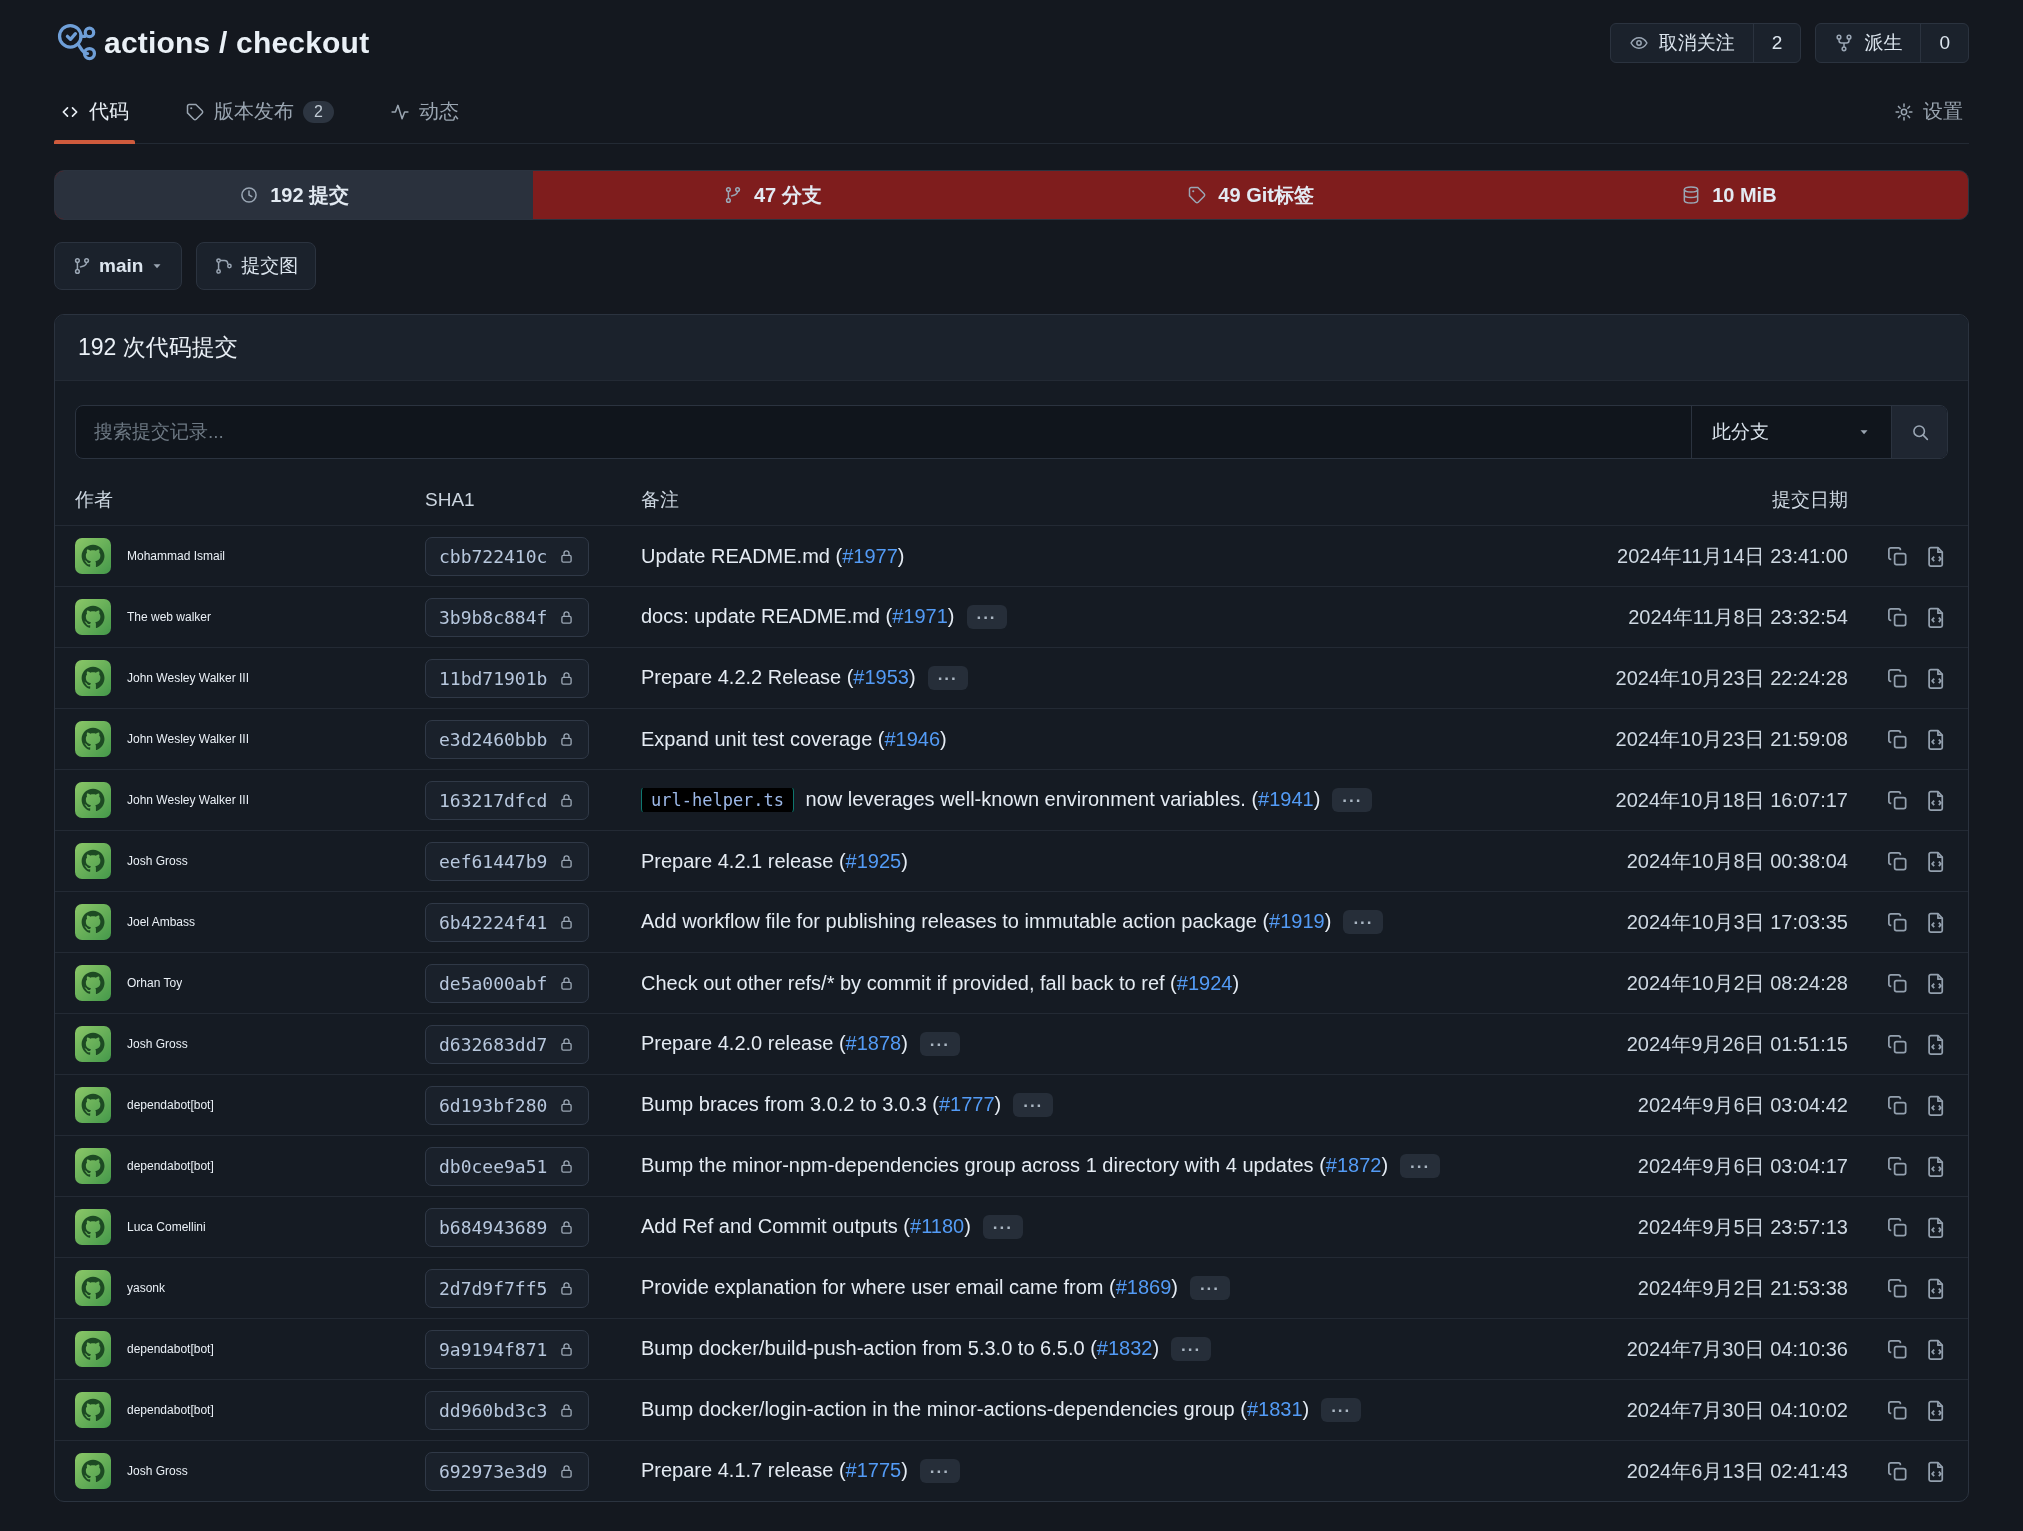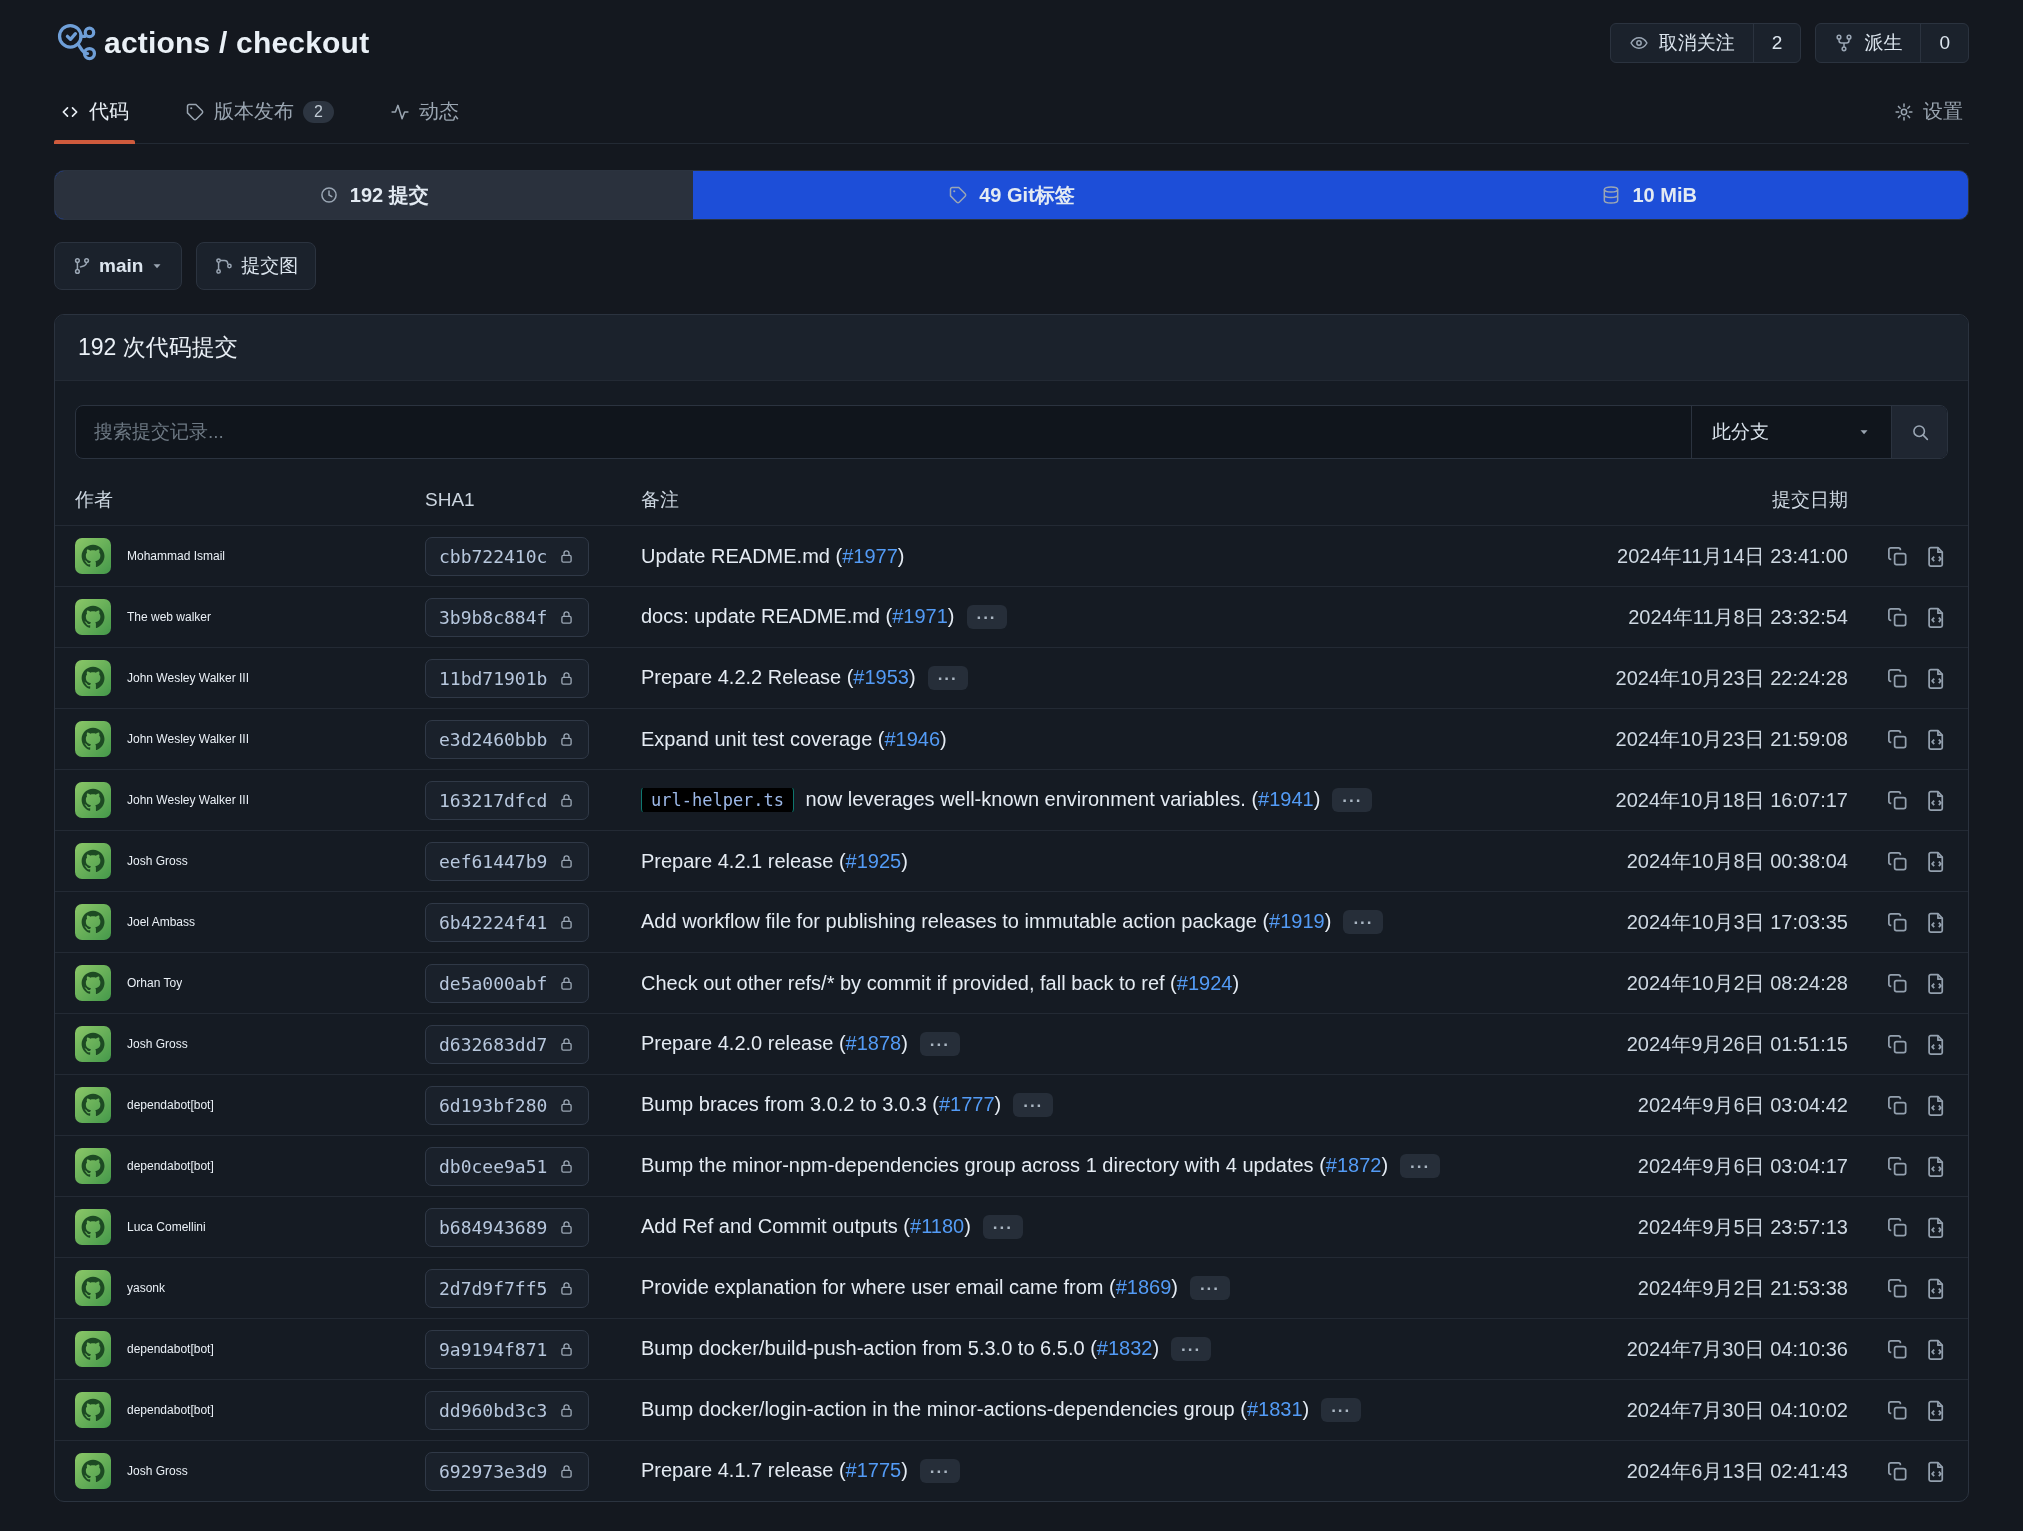--- a/index.html
+++ b/index.html
@@ -44,21 +44,21 @@
   
   .tabs{margin-top:14px;display:flex;align-items:stretch;border-bottom:1px solid var(--border-soft);}
   .tab{display:flex;align-items:center;gap:9px;padding:18px 6px;margin-right:44px;color:var(--muted2);font-size:20px;cursor:pointer;position:relative;}
   .tab .icon{color:var(--muted2);}
   .tab.active{color:var(--text-bright);}
   .tab.active .icon{color:var(--text-bright);}
   .tab.active::after{content:"";position:absolute;left:0;right:0;bottom:-1px;height:4px;background:var(--accent);border-radius:2px 2px 0 0;}
   .tab .badge{background:#2d3541;border-radius:999px;padding:2px 11px;font-size:16px;color:#c2ccd6;}
   .tab.settings{margin-left:auto;margin-right:0;}
   
-  .stats-bar{margin-top:26px;display:flex;height:50px;background:#1d4ed8;border:1px solid var(--border);border-radius:10px;overflow:hidden;}
+  .stats-bar{margin-top:26px;display:flex;height:50px;background:#7f1d1d;border:1px solid var(--border);border-radius:10px;overflow:hidden;}
   .stat{flex:1;display:flex;align-items:center;justify-content:center;gap:11px;font-size:20px;font-weight:600;color:#e3eaf2;cursor:pointer;}
   .stat.active{background:#2a313d;}
   
   .branch-row{margin-top:22px;display:flex;gap:14px;}
   .btn{height:48px;display:flex;align-items:center;gap:7px;padding:0 17px;background:var(--btn-bg);border:1px solid var(--border);border-radius:8px;color:var(--text);font-size:19px;font-family:inherit;cursor:pointer;}
   .btn b{font-weight:700;}
   .caret{width:14px;height:14px;color:var(--muted2);}
   
   .panel{margin-top:24px;border:1px solid var(--border);border-radius:10px;background:var(--panel);overflow:hidden;}
   .panel-header{background:var(--panel-head);border-bottom:1px solid var(--border-soft);padding:17px 23px;font-size:23px;color:var(--text-bright);}
@@ -164,20 +164,29 @@
   <div class="stats-bar">
     <div class="stat active">
       <svg class="icon" viewBox="0 0 24 24" fill="none" stroke="currentColor" stroke-width="1.8" stroke-linecap="round">
           <circle cx="12" cy="12" r="8.5"></circle>
           <path d="M12 7.2V12l3.4 2"></path>
         </svg>
       <span>192 提交</span>
     </div>
     <div class="stat">
       <svg class="icon" viewBox="0 0 24 24" fill="none" stroke="currentColor" stroke-width="1.8">
+          <circle cx="6.5" cy="5.5" r="2.2"></circle>
+          <circle cx="6.5" cy="18.5" r="2.2"></circle>
+          <circle cx="17.5" cy="5.5" r="2.2"></circle>
+          <path d="M6.5 7.7v8.6M17.5 7.7c0 4.3-5 4.3-8 5.6"></path>
+        </svg>
+      <span>47 分支</span>
+    </div>
+    <div class="stat">
+      <svg class="icon" viewBox="0 0 24 24" fill="none" stroke="currentColor" stroke-width="1.8">
           <path d="M20.6 13.4l-7.2 7.2a2 2 0 0 1-2.8 0L3 13V5a2 2 0 0 1 2-2h8l7.6 7.6a2 2 0 0 1 0 2.8z"></path>
           <circle cx="7.5" cy="7.5" r="1.3" fill="currentColor" stroke="none"></circle>
         </svg>
       <span>49 Git标签</span>
     </div>
     <div class="stat">
       <svg class="icon" viewBox="0 0 24 24" fill="none" stroke="currentColor" stroke-width="1.8">
           <ellipse cx="12" cy="5.5" rx="8" ry="3"></ellipse>
           <path d="M4 5.5v6.5c0 1.7 3.6 3 8 3s8-1.3 8-3V5.5M4 12v6.5c0 1.7 3.6 3 8 3s8-1.3 8-3V12"></path>
         </svg>

